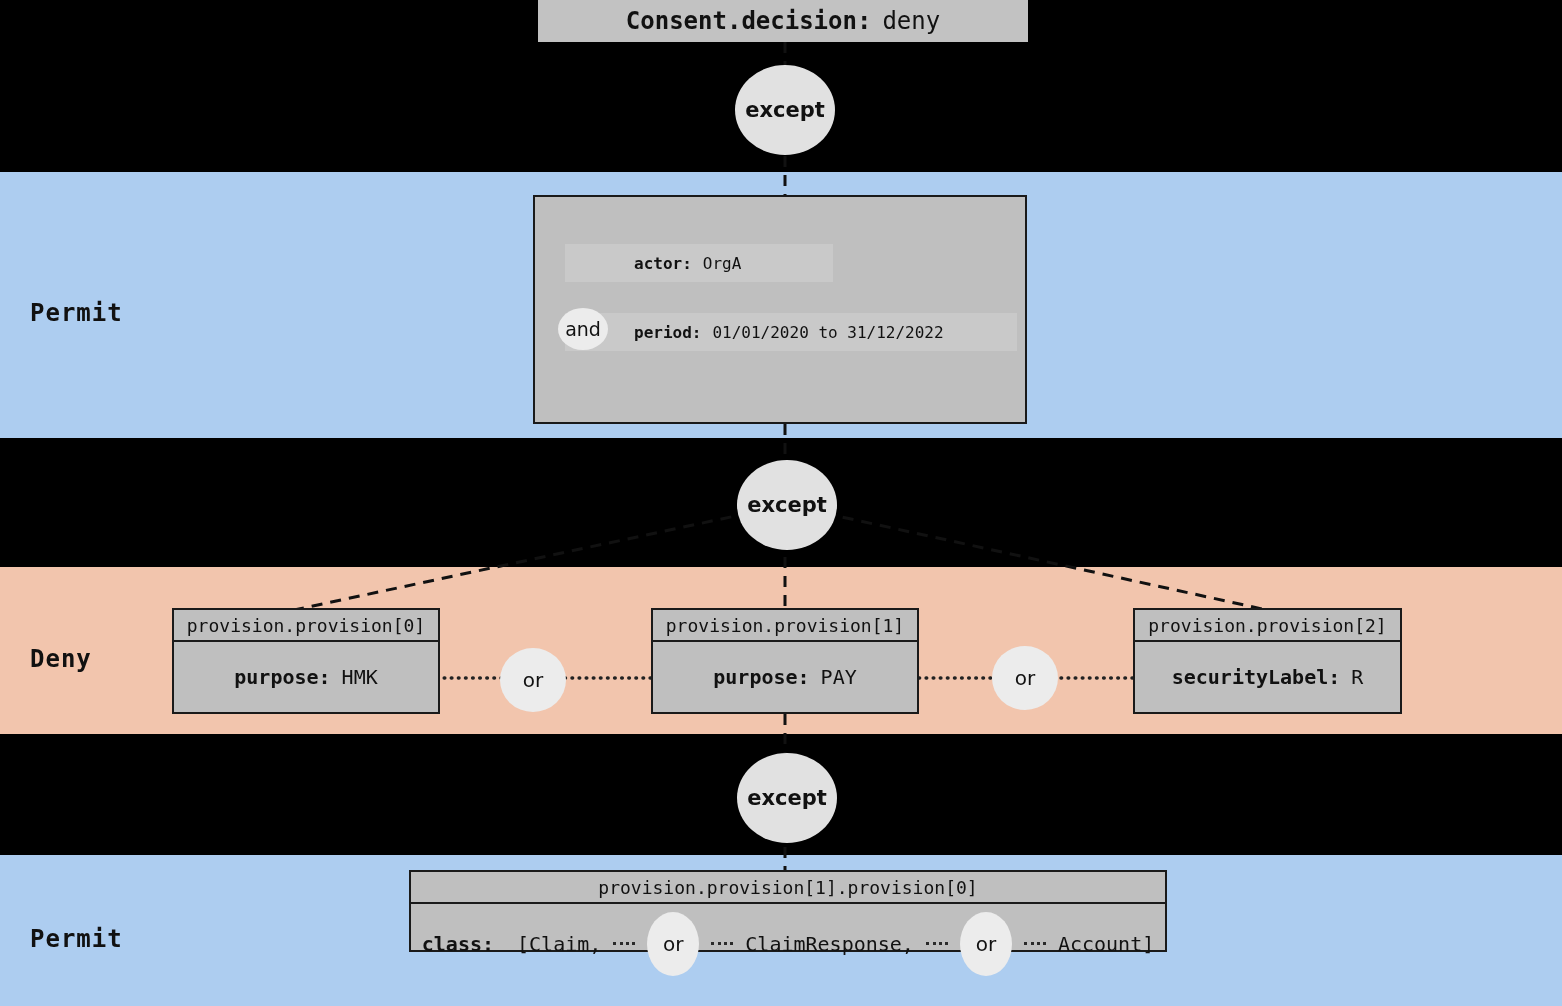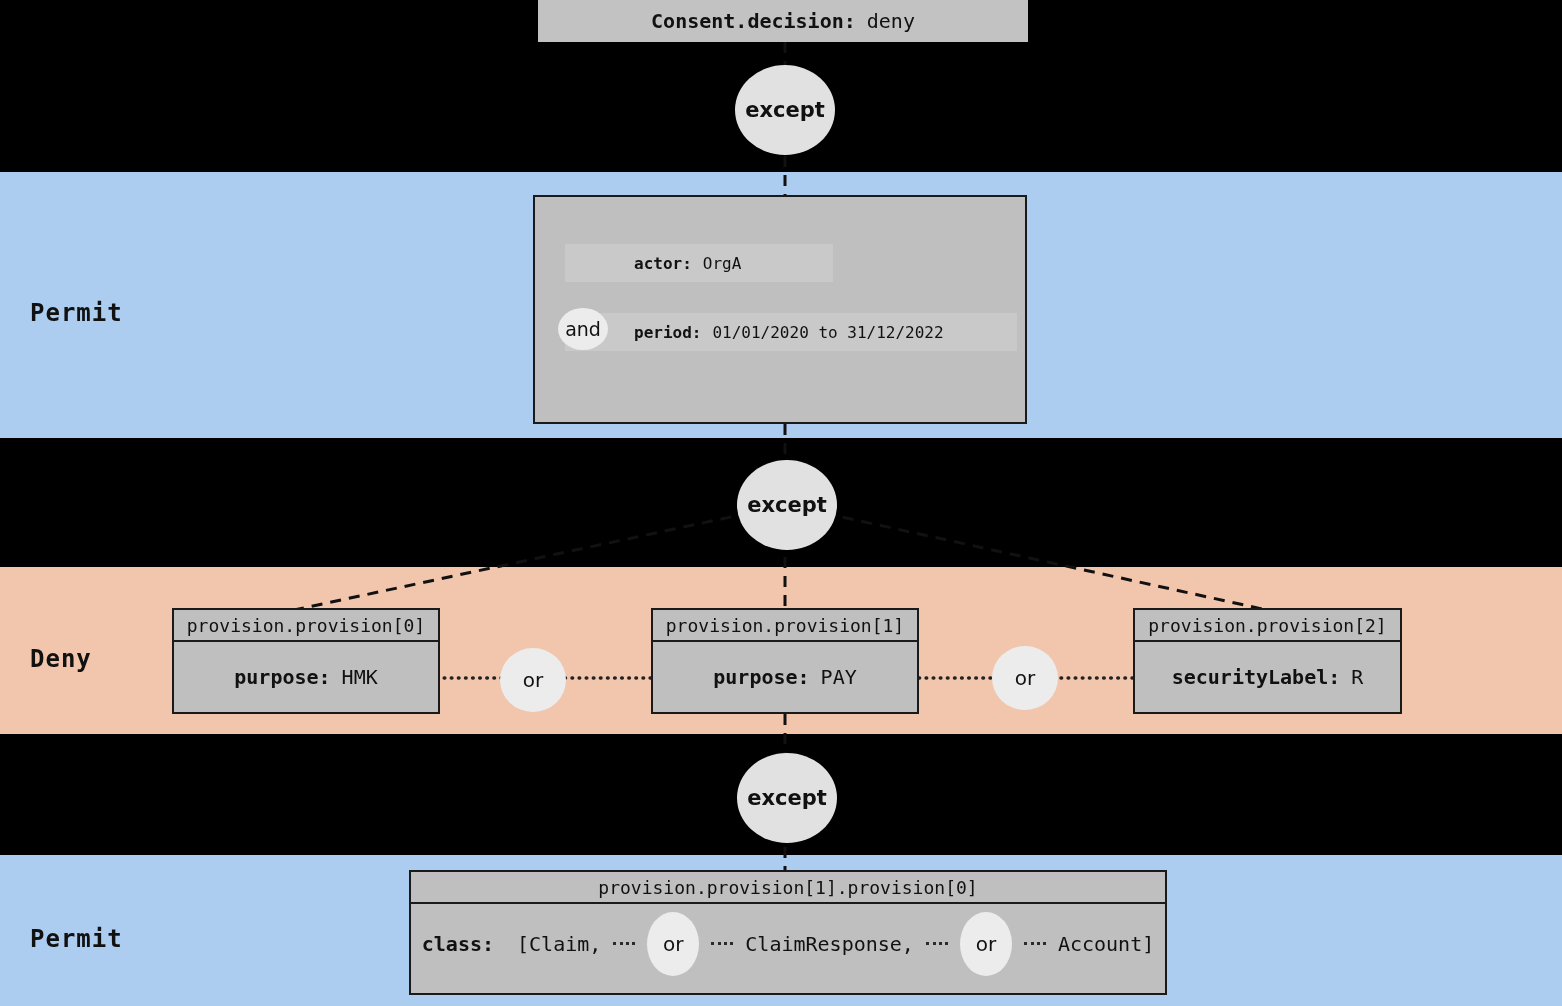--- a/index.html
+++ b/index.html
@@ -26,21 +26,21 @@
   
   .node{position:absolute;z-index:3;background:var(--node_fill,#bfbfbf);
         border:2px solid var(--node_border,#1a1a1a);box-sizing:border-box;}
   .node-header{height:30px;border-bottom:2px solid var(--node_border,#1a1a1a);
         display:flex;align-items:center;justify-content:center;font-size:18px;}
   .node-body{display:flex;align-items:center;justify-content:center;font-size:20px;}
   .k{font-weight:bold;margin-right:11px;}
   
   .title-box{position:absolute;left:538px;top:0;width:490px;height:42px;z-index:3;
         background:var(--title_fill,#c2c2c2);display:flex;align-items:center;
-        justify-content:center;font-size:20px;}
+        justify-content:center;font-size:24px;}
   .title-box .k{margin-right:0;}
   .title-box .v{margin-left:11px;}
   
   .except{position:absolute;width:100px;height:90px;border-radius:50%;z-index:4;
         background:var(--except_fill,#e1e1e1);display:flex;align-items:center;justify-content:center;
         font-family:"DejaVu Sans","Liberation Sans",sans-serif;font-weight:bold;font-size:21px;}
   .op-circle{position:absolute;border-radius:50%;z-index:4;
         background:var(--operator_fill,#ececec);display:flex;align-items:center;justify-content:center;
         font-family:"DejaVu Sans","Liberation Sans",sans-serif;font-size:20px;}
   #and-circle{left:558px;top:308px;width:50px;height:42px;font-size:19px;}
@@ -55,21 +55,21 @@
   .prow{position:absolute;left:30px;height:38px;background:var(--node_row_highlight,#c9c9c9);
         display:flex;align-items:center;padding-left:69px;box-sizing:border-box;font-size:16px;}
   #actor-row{top:47px;width:268px;}
   #period-row{top:116px;width:452px;}
   
   #deny-node-0{left:172px;top:608px;width:268px;height:106px;}
   #deny-node-1{left:651px;top:608px;width:268px;height:106px;}
   #deny-node-2{left:1133px;top:608px;width:269px;height:106px;}
   .deny-body{height:70px;}
   
-  #class-node{left:409px;top:870px;width:758px;height:125px;}
+  #class-node{left:409px;top:870px;width:758px;height:82px;}
   #class-node .node-body{height:79px;gap:12px;}
   .dotline{width:22px;height:0;border-top:3px dotted #2a2a2a;}
   .or-inline{width:52px;height:64px;border-radius:50%;background:var(--operator_fill,#ececec);
         display:flex;align-items:center;justify-content:center;flex:0 0 auto;
         font-family:"DejaVu Sans","Liberation Sans",sans-serif;font-size:20px;}
 </style>
 </head>
 <body>
 
 <div class="stage">

